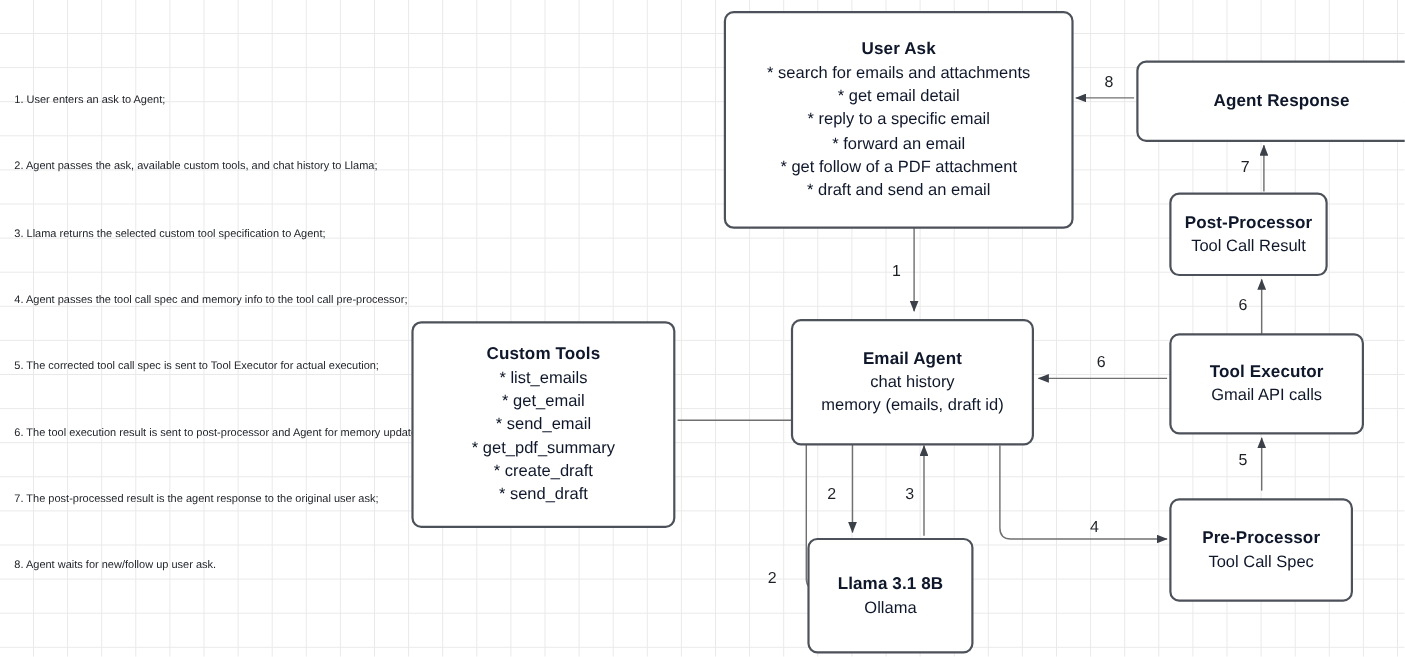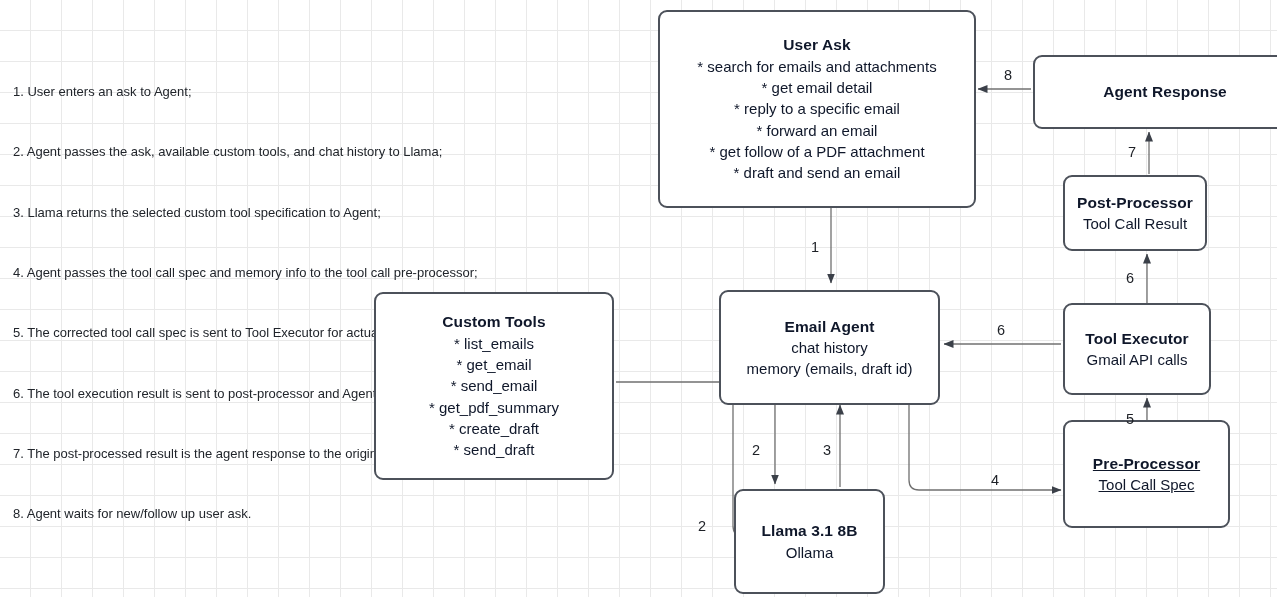--- a/index.html
+++ b/index.html
@@ -17,21 +17,21 @@
       linear-gradient(to right, #e9e9e9 1px, transparent 1px),
       linear-gradient(to bottom, #e9e9e9 1px, transparent 1px);
     background-size:31px 31px;
     background-position:-1px -1px;
   }
   #svg-layer{position:absolute;left:0;top:0;width:1277px;height:597px;}
 
   .legend{
     position:absolute;
     left:13px; top:42px;
-    font-size:13px;
+    font-size:10px;
     color:#21252b;
     line-height:20.1px;
     white-space:pre;
   }
   .legend div{white-space:pre;}
 
   .node{
     position:absolute;
     box-sizing:border-box;
     background:#ffffff;
@@ -120,26 +120,26 @@
 
   <div class="node" style="left:1033px;top:55px;width:264px;height:74px;">
     <div class="title">Agent Response</div>
   </div>
 
   <div class="node" style="left:1063px;top:175px;width:144px;height:76px;">
     <div class="title">Post-Processor</div>
     <div class="line">Tool Call Result</div>
   </div>
 
-  <div class="node" style="left:1063px;top:303px;width:148px;height:92px;">
+  <div class="node" style="left:1063px;top:303px;width:177px;height:92px;">
     <div class="title">Tool Executor</div>
     <div class="line">Gmail API calls</div>
   </div>
 
-  <div class="node" style="left:1063px;top:420px;width:167px;height:108px;text-decoration:underline;">
+  <div class="node" style="left:1063px;top:453px;width:167px;height:94px;">
     <div class="title">Pre-Processor</div>
     <div class="line">Tool Call Spec</div>
   </div>
 
   <div class="node" style="left:374px;top:292px;width:240px;height:188px;">
     <div class="title">Custom Tools</div>
     <div class="line">* list_emails</div>
     <div class="line">* get_email</div>
     <div class="line">* send_email</div>
     <div class="line">* get_pdf_summary</div>

